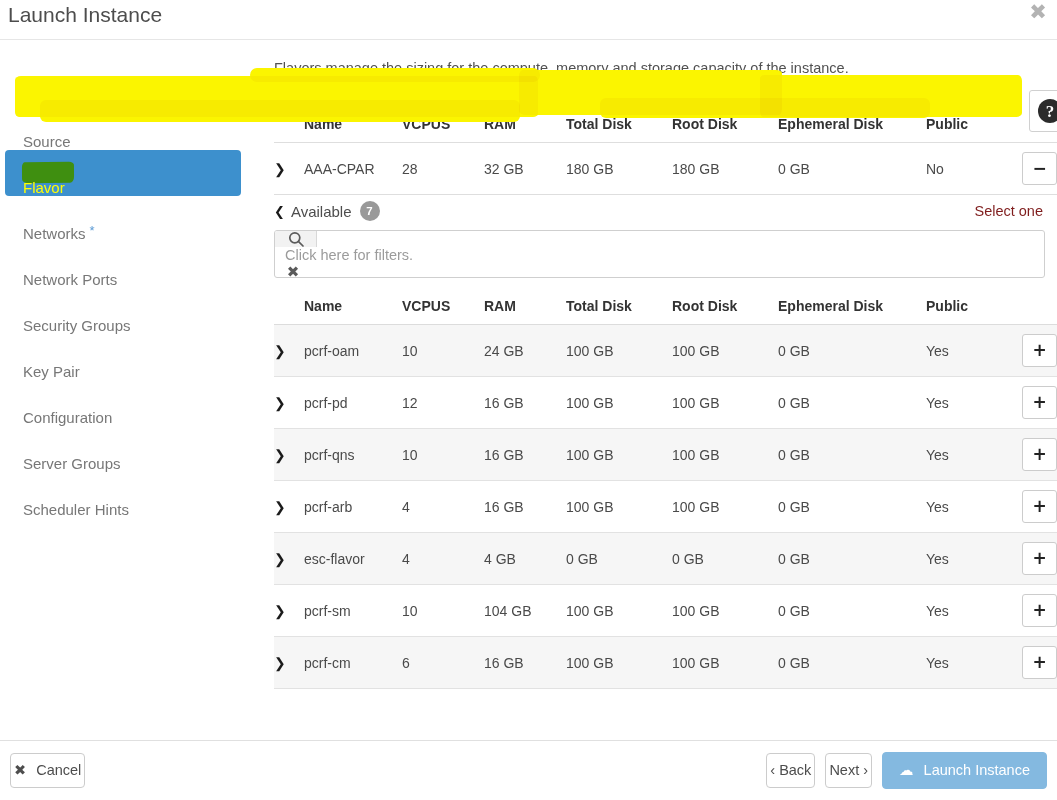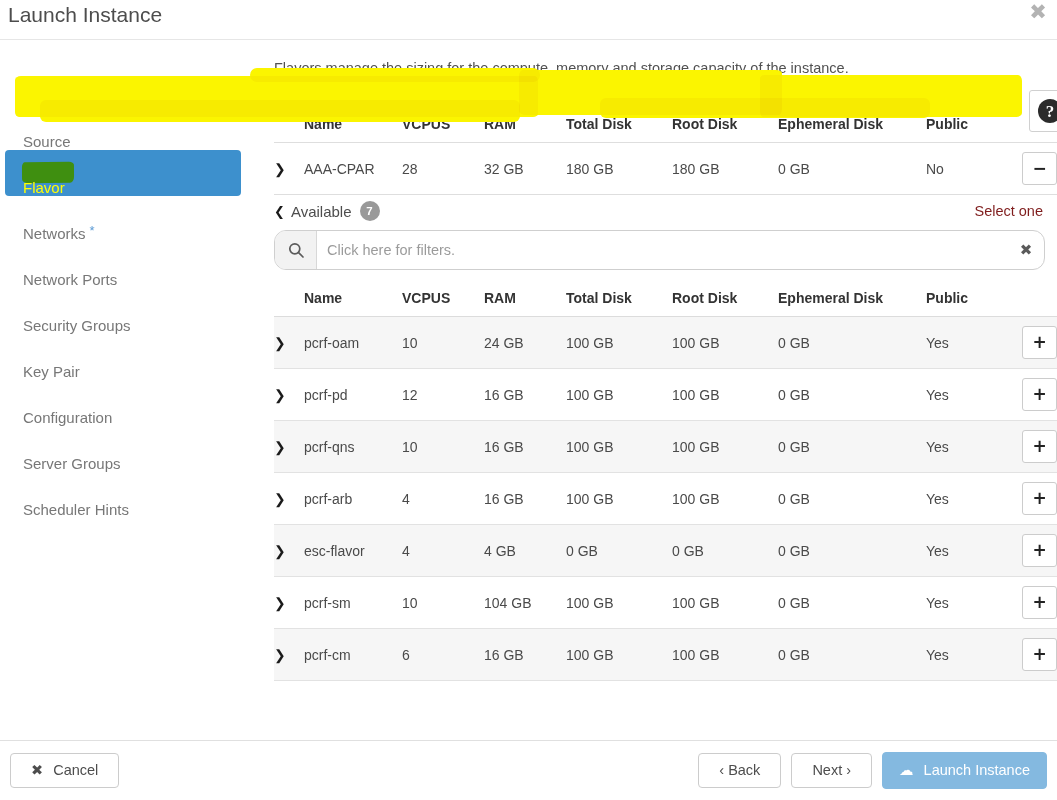--- a/index.html
+++ b/index.html
@@ -215,26 +215,27 @@
   }
   .select-one {
     margin-left: auto;
     font-size: 14.5px; color: #7f1d1d;
     padding-right: 2px;
   }
 
   
   .filter-bar {
     display: flex; align-items: stretch;
-    height: 40px;
+    height: 48px;
     border: 1px solid #cfcfcf;
-    border-radius: 12px;
+    border-radius: 3px;
     background: #fff;
     margin-bottom: 16px;
     overflow: hidden;
+    flex-direction: column;
   }
   .filter-icon {
     width: 42px;
     background: #f2f2f2;
     border-right: 1px solid #d8d8d8;
     display: flex; align-items: center; justify-content: center;
     color: #5b5b5b;
     cursor: pointer;
   }
   .filter-input {
@@ -263,21 +264,21 @@
     display: flex; align-items: center;
     padding: 0 10px;
     background: #fff;
   }
   .btn {
     font-size: 14.5px;
     border-radius: 4px;
     border: 1px solid #cccccc;
     background: #ffffff;
     color: #4d4d4d;
-    padding: 8px 20px;
+    padding: 8px 3px;
     cursor: pointer;
     font-family: "Liberation Sans", sans-serif;
     white-space: nowrap;
     line-height: 17px;
   }
   .btn-primary {
     background: #84b9e0;
     border-color: #84b9e0;
     color: #ffffff;
     padding: 9px 16px;

